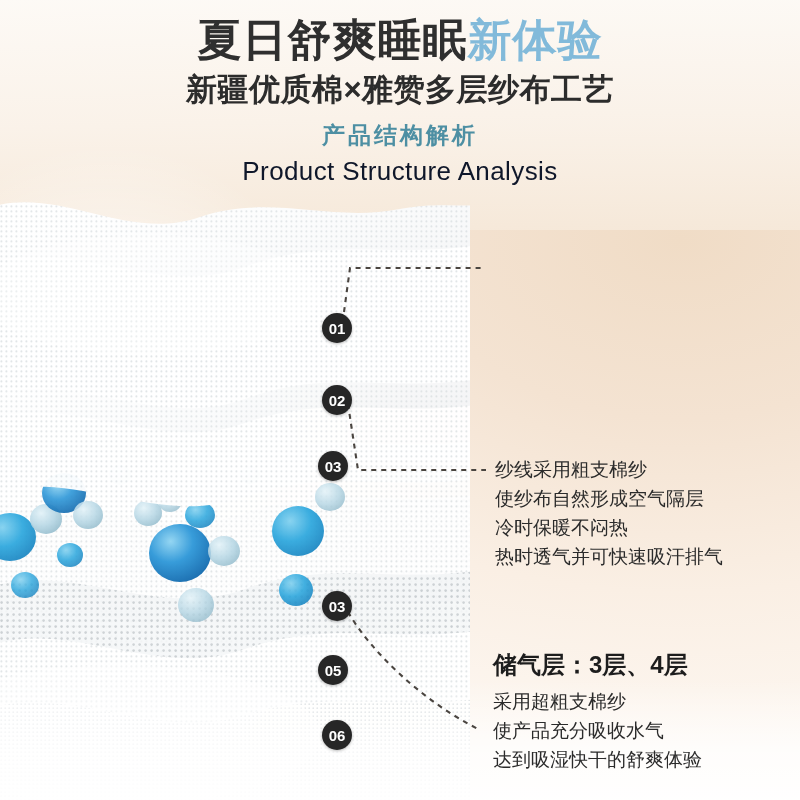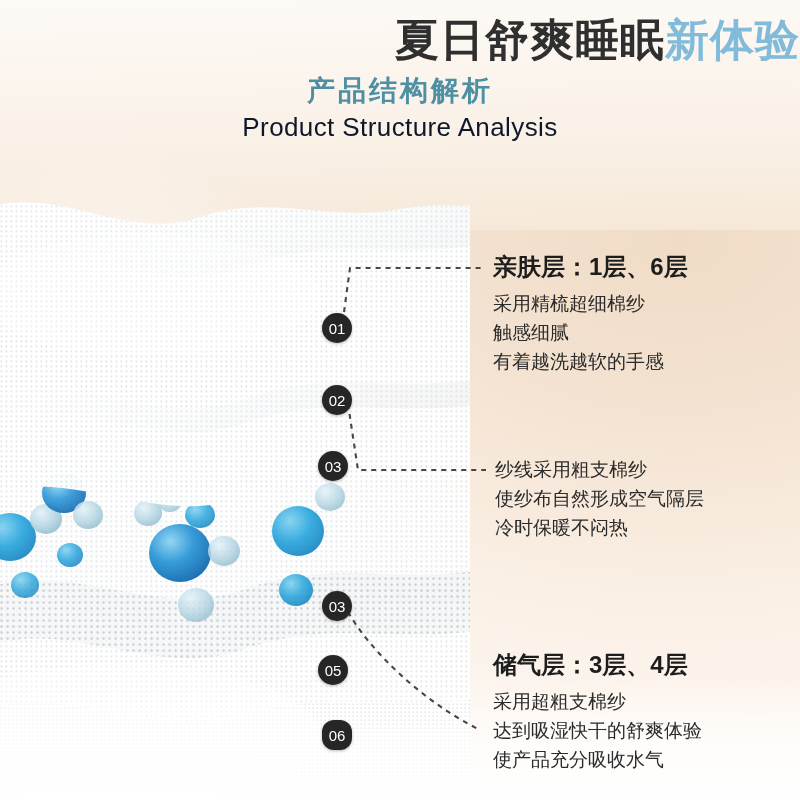--- a/index.html
+++ b/index.html
@@ -39,33 +39,32 @@
   }
 
   
   .header { position:absolute; left:0; top:0; width:800px; text-align:center; }
   .title-main {
     margin-top:14px;
     font-size:44px; line-height:52px;
     font-weight:700; letter-spacing:1px;
     color:#2f2f2f;
     white-space:nowrap;
-    text-align:right;
   }
   .title-main .accent { color:#82bada; }
   .title-sub {
     margin-top:4px;
     font-size:31px; line-height:40px;
     font-weight:600; letter-spacing:.5px;
     color:#2c2c2c;
     white-space:nowrap;
   }
   .title-cn-section {
     margin-top:10px;
-    font-size:28px; line-height:30px;
+    font-size:23px; line-height:30px;
     font-weight:600; letter-spacing:3px;
     color:#4d8fa3;
   }
   .title-en-section {
     margin-top:4px;
     font-size:26px; line-height:34px;
     font-weight:400; letter-spacing:.4px;
     color:#0f172a;
   }
 
@@ -77,21 +76,21 @@
   .connectors { position:absolute; left:0; top:0; width:800px; height:800px; pointer-events:none; }
 
   
   .badge {
     position:absolute;
     width:30px; height:30px;
     border-radius:50%;
     background:#262626;
     color:#ffffff;
     font-size:15px;
-    font-weight:400;
+    font-weight:700;
     letter-spacing:0px;
     display:flex; align-items:center; justify-content:center;
     box-shadow:0 1px 3px rgba(0,0,0,.28);
   }
 
   
   .info-block { position:absolute; }
   .info-title {
     font-size:24px; line-height:30px;
     font-weight:700; letter-spacing:0px;
@@ -202,20 +201,21 @@
       </g>
     </svg>
   </div>
 
   <div class="bg-bottom-fade"></div>
 
   <div class="header">
     <div class="title-main">
       <span>夏日舒爽睡眠</span><span class="accent">新体验</span>
     </div>
+    <div class="title-sub">新疆优质棉×雅赞多层纱布工艺</div>
     <div class="title-cn-section">产品结构解析</div>
     <div class="title-en-section">Product Structure Analysis</div>
   </div>
 
   <svg class="connectors" viewBox="0 0 800 800" xmlns="http://www.w3.org/2000/svg">
     <g fill="none" stroke="#4a4540" stroke-width="2.1" stroke-dasharray="5 5" stroke-linecap="butt">
 
       <path d="M344,312 L350,268 L484,268"></path>
 
       <path d="M348,404 L358,470 L486,470"></path>
@@ -223,36 +223,31 @@
       <path d="M348,612 C370,650 420,700 480,730"></path>
     </g>
   </svg>
 
   <div>
     <div class="badge" style="left:322px;top:313px;">01</div>
     <div class="badge" style="left:322px;top:385px;">02</div>
     <div class="badge" style="left:318px;top:451px;">03</div>
     <div class="badge" style="left:322px;top:591px;">03</div>
     <div class="badge" style="left:318px;top:655px;">05</div>
-    <div class="badge" style="left:322px;top:720px;border-radius:12px;">06</div>
-  </div>
-
-  <div class="info-block" style="left:493px;top:252px;">
-    <div class="info-title">亲肤层：1层、6层</div>
-    <div class="info-line">采用精梳超细棉纱</div>
-    <div class="info-line">触感细腻</div>
-    <div class="info-line">有着越洗越软的手感</div>
-  </div>
+    <div class="badge" style="left:322px;top:720px;">06</div>
+  </div>
+
 
   <div class="info-block" style="left:495px;top:455px;">
     <div class="info-line">纱线采用粗支棉纱</div>
     <div class="info-line">使纱布自然形成空气隔层</div>
     <div class="info-line">冷时保暖不闷热</div>
+    <div class="info-line">热时透气并可快速吸汗排气</div>
   </div>
 
   <div class="info-block" style="left:493px;top:650px;">
     <div class="info-title">储气层：3层、4层</div>
     <div class="info-line">采用超粗支棉纱</div>
+    <div class="info-line">使产品充分吸收水气</div>
     <div class="info-line">达到吸湿快干的舒爽体验</div>
-    <div class="info-line">使产品充分吸收水气</div>
   </div>
 
 </div>
 
 </body></html>

